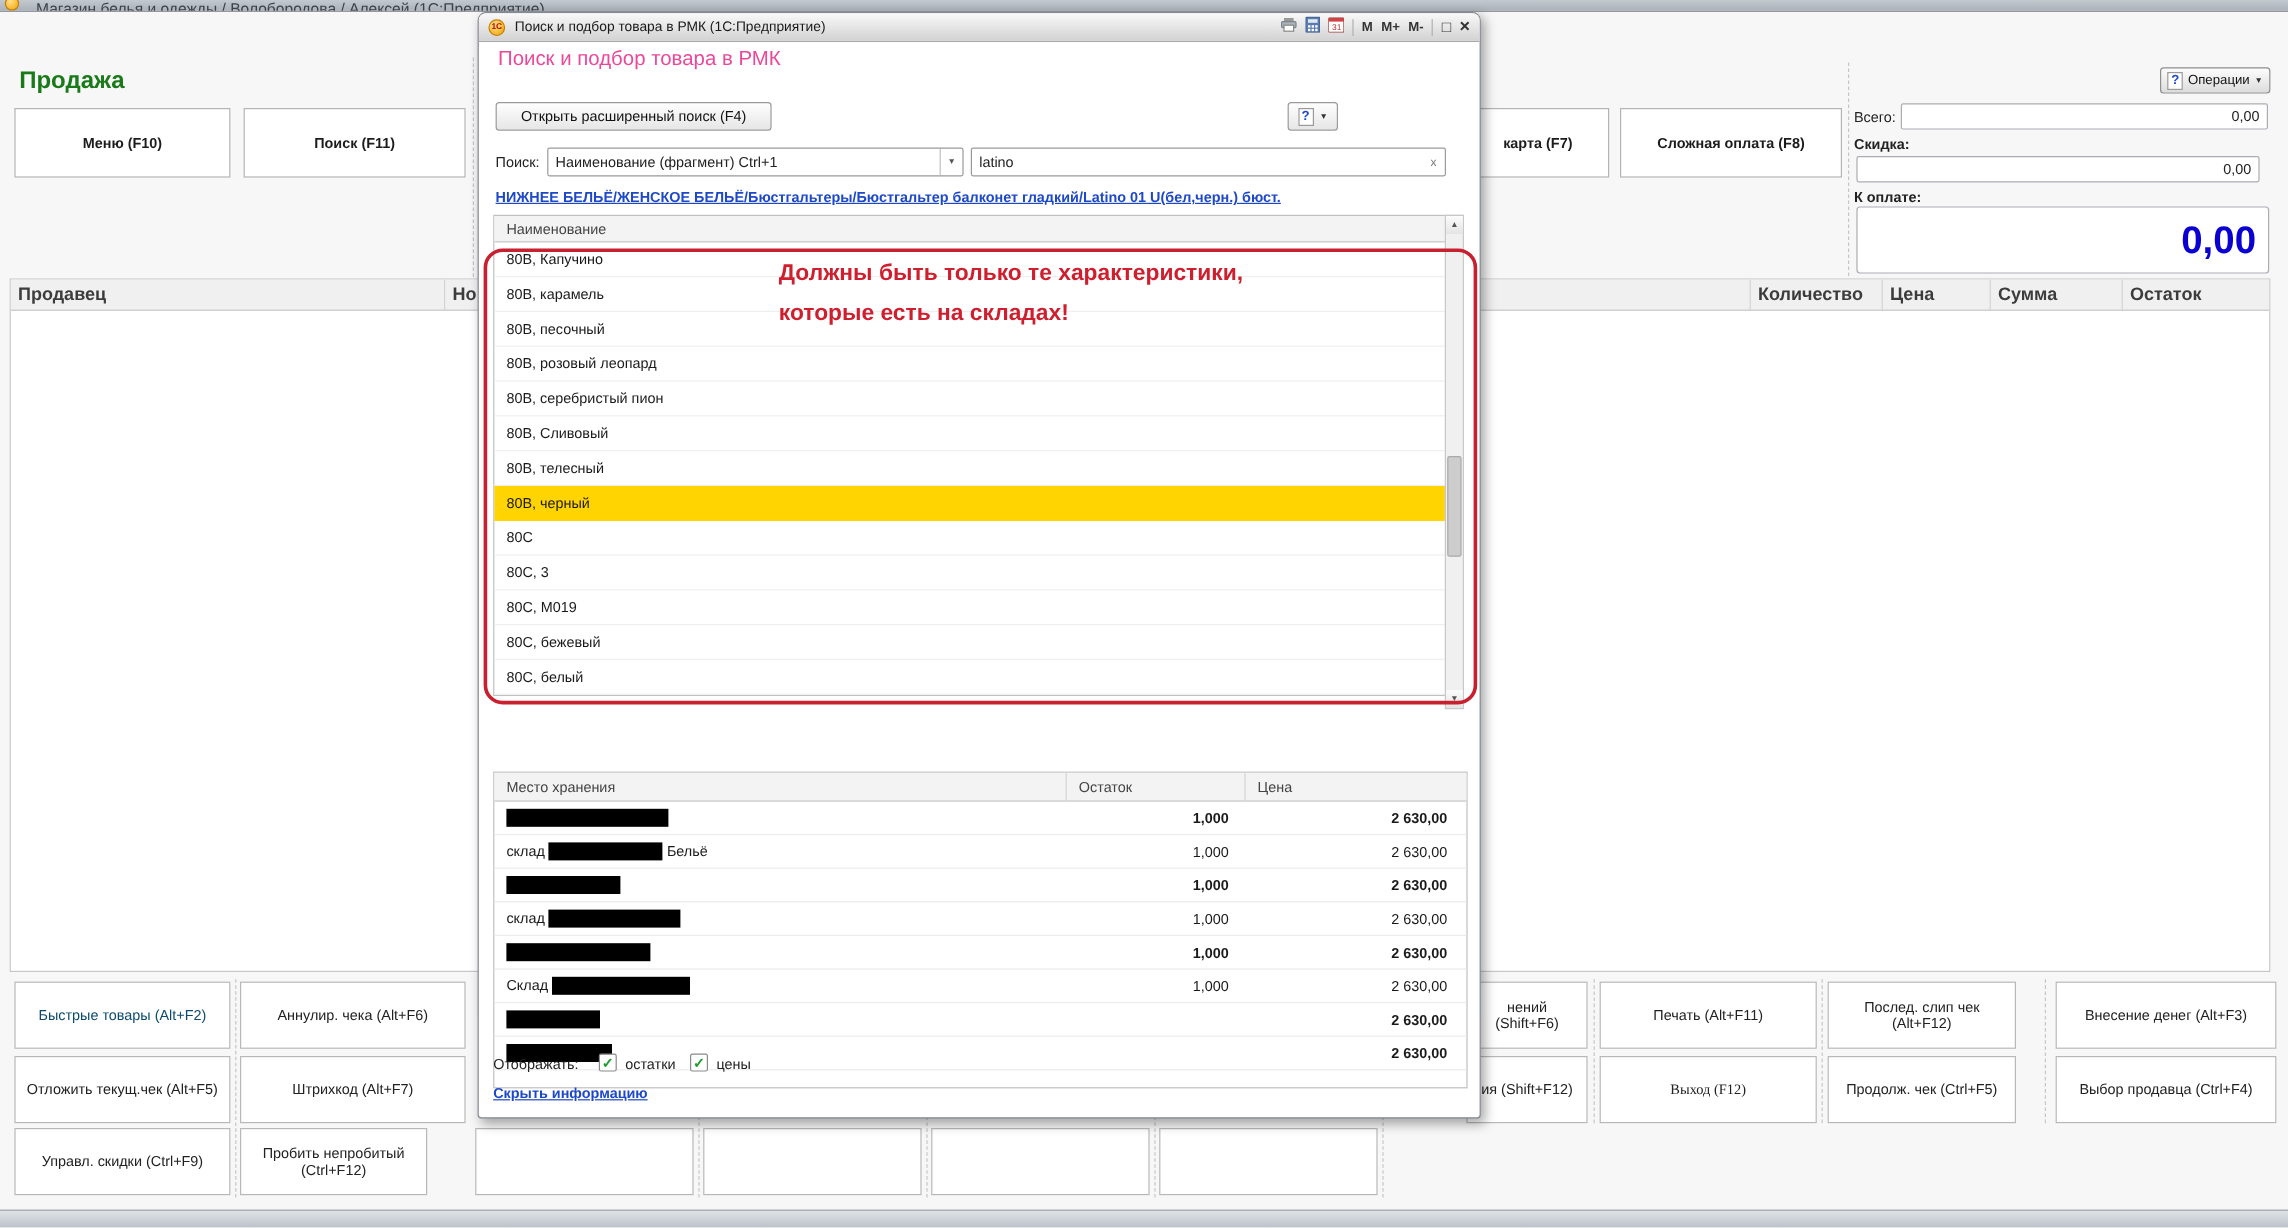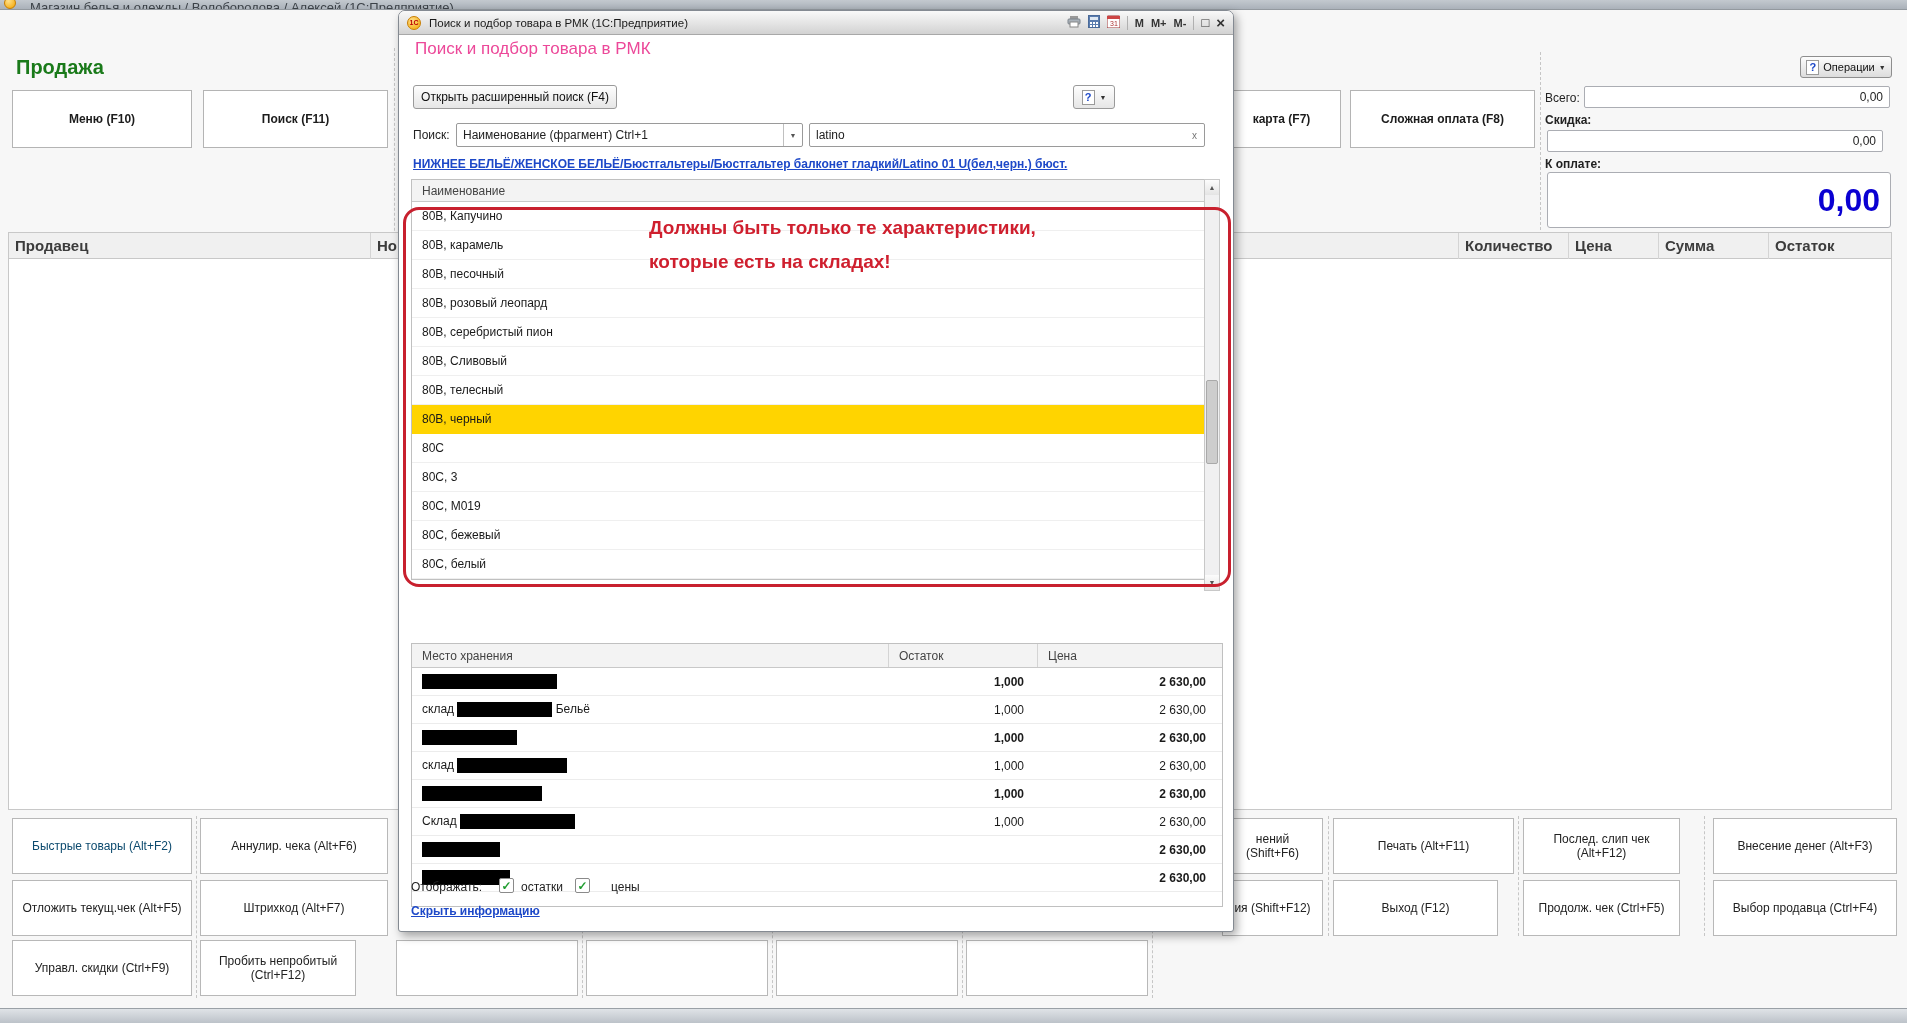--- a/index.html
+++ b/index.html
@@ -131,21 +131,21 @@
   <div class="gridbtn" style="left:396px; top:940px; width:182px; height:56px;"></div>
   <div class="gridbtn" style="left:586px; top:940px; width:182px; height:56px;"></div>
   <div class="gridbtn" style="left:776px; top:940px; width:182px; height:56px;"></div>
   <div class="gridbtn" style="left:966px; top:940px; width:182px; height:56px;"></div>
 
   <div class="gridbtn" style="left:1222px; top:818px; width:101px; height:56px;">нений (Shift+F6)</div>
   <div class="gridbtn" style="left:1333px; top:818px; width:181px; height:56px;">Печать (Alt+F11)</div>
   <div class="gridbtn" style="left:1523px; top:818px; width:157px; height:56px;">Послед. слип чек (Alt+F12)</div>
   <div class="gridbtn" style="left:1713px; top:818px; width:184px; height:56px;">Внесение денег (Alt+F3)</div>
   <div class="gridbtn" style="left:1222px; top:880px; width:101px; height:56px;">ия (Shift+F12)</div>
-  <div class="gridbtn" style="left:1333px; top:880px; width:165px; height:56px;">Выход (F12)</div>
+  <div class="gridbtn" style="left:1333px; top:880px; width:181px; height:56px;font-family:Liberation Serif, serif;">Выход (F12)</div>
   <div class="gridbtn" style="left:1523px; top:880px; width:157px; height:56px;">Продолж. чек (Ctrl+F5)</div>
   <div class="gridbtn" style="left:1713px; top:880px; width:184px; height:56px;">Выбор продавца (Ctrl+F4)</div>
 
   <div class="vdash" style="left:196px; top:816px; height:182px;"></div>
   <div class="vdash" style="left:582px; top:816px; height:182px;"></div>
   <div class="vdash" style="left:772px; top:816px; height:182px;"></div>
   <div class="vdash" style="left:962px; top:816px; height:182px;"></div>
   <div class="vdash" style="left:1152px; top:816px; height:182px;"></div>
   <div class="vdash" style="left:1328px; top:816px; height:120px;"></div>
   <div class="vdash" style="left:1518px; top:816px; height:120px;"></div>
@@ -183,21 +183,21 @@
         <span class="wbtn">M+</span>
         <span class="wbtn">M-</span>
         <span class="sep"></span>
         <span class="wbtn" style="font-size:13px;">□</span>
         <span class="wbtn" style="font-size:15px;">×</span>
       </span>
     </div>
 
     <div class="dheading">Поиск и подбор товара в РМК</div>
 
-    <div class="dlgbtn" style="left:14px; top:74px; width:204px; height:24px;">Открыть расширенный поиск (F4)</div>
+    <div class="dlgbtn" style="left:14px; top:74px; width:230px; height:24px;">Открыть расширенный поиск (F4)</div>
     <div class="dlgbtn" style="left:674px; top:74px; width:42px; height:24px; gap:5px;">
       <span class="qicon">?</span>
       <span style="font-size:7px; color:#333;">▼</span>
     </div>
 
     <div class="dlabel" style="left:14px; top:117px;">Поиск:</div>
     <div class="combo" style="left:57px; top:112px; width:347px; height:24px;">
       <span class="val">Наименование (фрагмент) Ctrl+1</span>
       <span class="arr">▼</span>
     </div>
@@ -284,18 +284,18 @@
             <div class="sc-price">2 630,00</div>
           </div>
         </div>
       <div style="height:14px;"></div>
     </div>
 
     <div class="dlabel" style="left:12px; top:869px;">Отображать:</div>
     <div class="cbx" style="left:100px; top:867px;">✓</div>
     <div class="dlabel" style="left:122px; top:869px;">остатки</div>
     <div class="cbx" style="left:176px; top:867px;">✓</div>
-    <div class="dlabel" style="left:198px; top:869px;margin-left:14px;">цены</div>
+    <div class="dlabel" style="left:198px; top:869px;">цены</div>
 
     <div class="hidelink">Скрыть информацию</div>
   </div>
 
 </div>
 
 </body></html>

